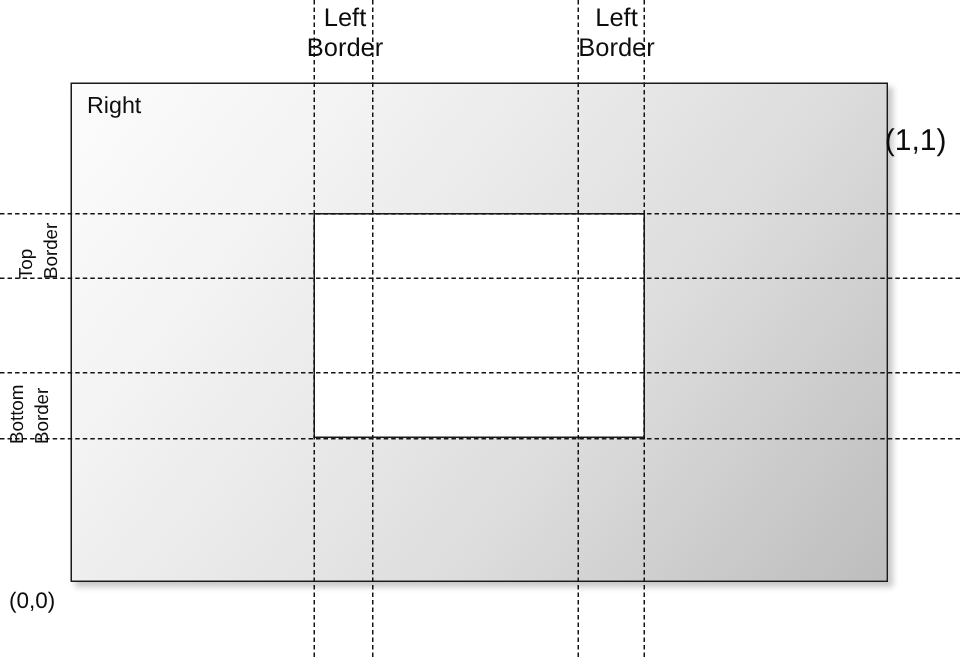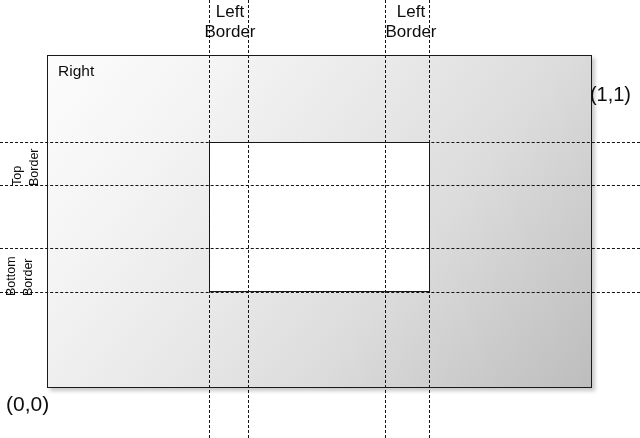--- a/index.html
+++ b/index.html
@@ -86,21 +86,21 @@
   }
   .label-corner-tr {
     right: 9px;
     top: 40px;
     font-size: 20px;
     margin-top: 43px;
   }
   .label-corner-bl {
     left: 6px;
     top: 392px;
-    font-size: 21px;
+    font-size: 15px;
   }
   .label-top-stack {
     position: absolute;
     text-align: center;
     font-size: 17px;
     color: #0d0d0d;
     line-height: 1.18;
   }
   .label-left-border { left: 198px; top: 2px; width: 64px; }
   .label-right-border { left: 379px; top: 2px; width: 64px; }

